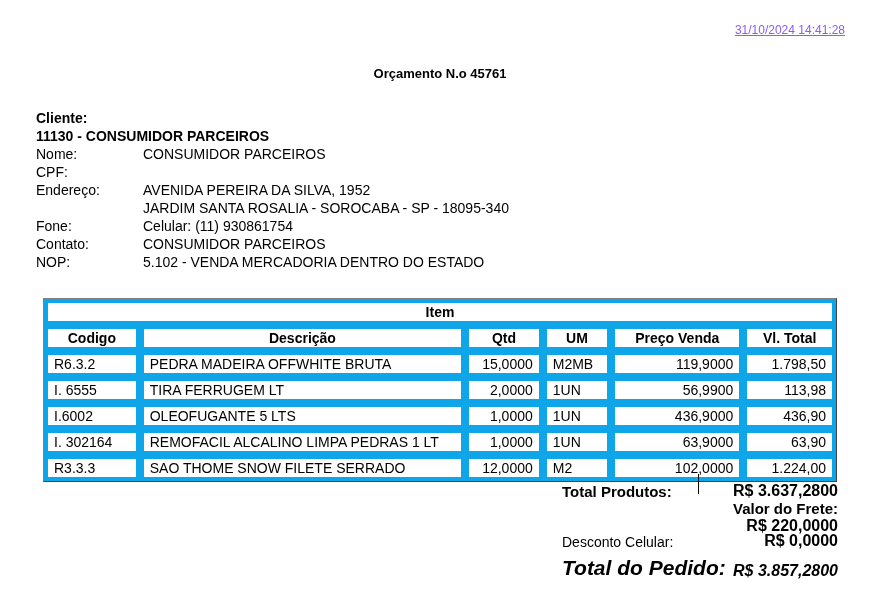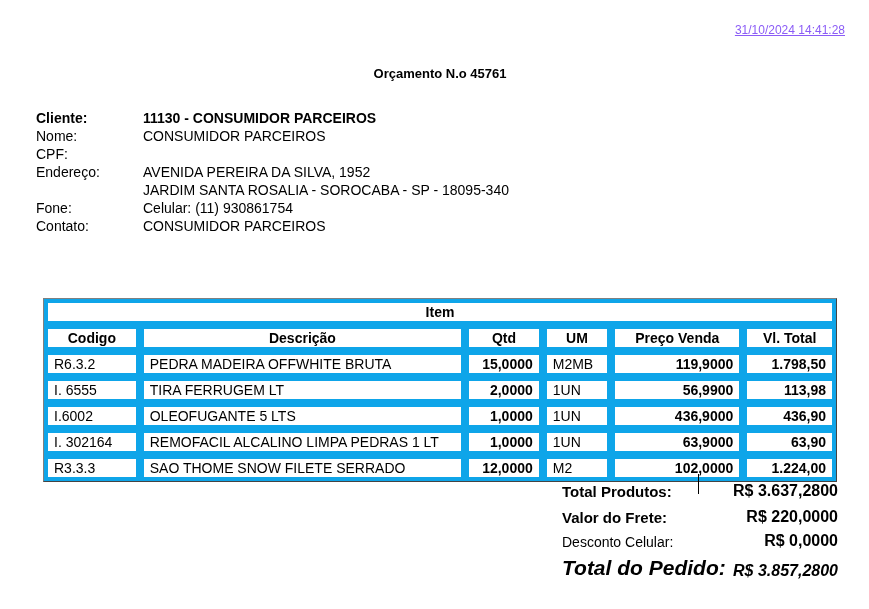--- a/index.html
+++ b/index.html
@@ -14,42 +14,42 @@
   .title {
     position: absolute; top: 66px; left: 0; width: 880px; text-align: center;
     font-size: 13px; font-weight: bold;
   }
   .client {
     position: absolute; top: 109px; left: 36px;
     font-size: 14px; line-height: 18px;
   }
   .client .row { display: flex; }
   .client .lbl { width: 107px; }
-  .client .row.bold { font-weight: bold; }
+  .client .row.bold { font-weight: bold; flex-direction: column; }
   table.items {
     position: absolute; top: 298px; left: 43px; width: 794px;
     border-collapse: separate; border-spacing: 0;
     border: 1px solid #808080; border-right-color: #444; border-bottom-color: #444;
     font-size: 14px;
   }
   table.items td, table.items th {
     border: 4px solid #0ea5e9; padding: 0 6px; height: 18px; line-height: 18px;
     white-space: nowrap;
   }
   table.items th { font-weight: bold; text-align: center; }
   table.items .group th { text-align: center; height: 18px; }
-  .r { text-align: right; font-weight: bold; }
+  .r { text-align: right; }
   .c { text-align: center; }
   .l { text-align: left; }
   .totals {
     position: absolute; left: 562px; top: 474px; width: 276px;
   }
   .totals .trow { display: flex; justify-content: space-between; align-items: flex-end; position: relative; }
   .t1 { font-size: 15px; font-weight: bold; height: 26px; }
-  .t2 { font-size: 15px; font-weight: bold; height: 26px; }
+  .t2 { font-size: 15px; font-weight: bold; height: 26px; flex-direction: column; }
   .t3 { font-size: 14px; height: 24px; }
   .t4 { font-size: 21px; font-weight: bold; height: 30px; font-style: italic; }
   .totals .val { font-size: 16px; font-weight: bold; }
   .sep {
     position: absolute; left: 136px; top: 0; width: 1px; height: 20px; background: #000;
   }
 </style>
 </head>
 <body>
 
@@ -77,20 +77,24 @@
     <span class="lbl"></span>
     <span>JARDIM SANTA ROSALIA - SOROCABA - SP - 18095-340</span>
   </div>
   <div class="row">
     <span class="lbl">Fone:</span>
     <span>Celular: (11) 930861754</span>
   </div>
   <div class="row">
     <span class="lbl">Contato:</span>
     <span>CONSUMIDOR PARCEIROS</span>
+  </div>
+  <div class="row">
+    <span class="lbl">NOP:</span>
+    <span>5.102 - VENDA MERCADORIA DENTRO DO ESTADO</span>
   </div>
 </div>
 
 <table class="items">
   <colgroup>
     <col style="width:95px">
       <col style="width:323px">
       <col style="width:77px">
       <col style="width:68px">
       <col style="width:131px">

